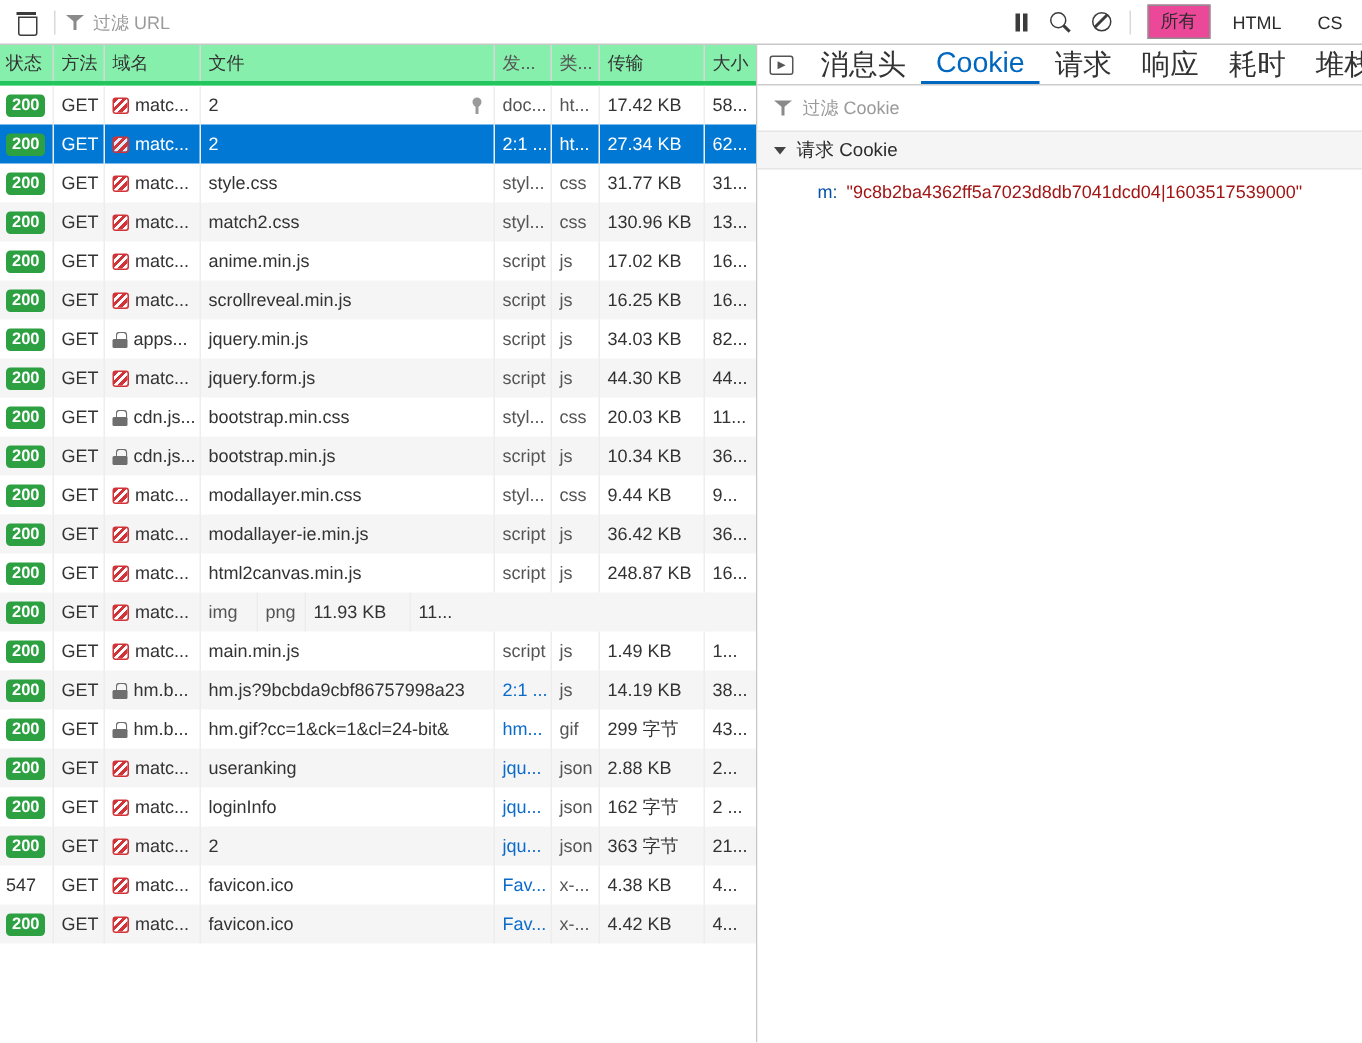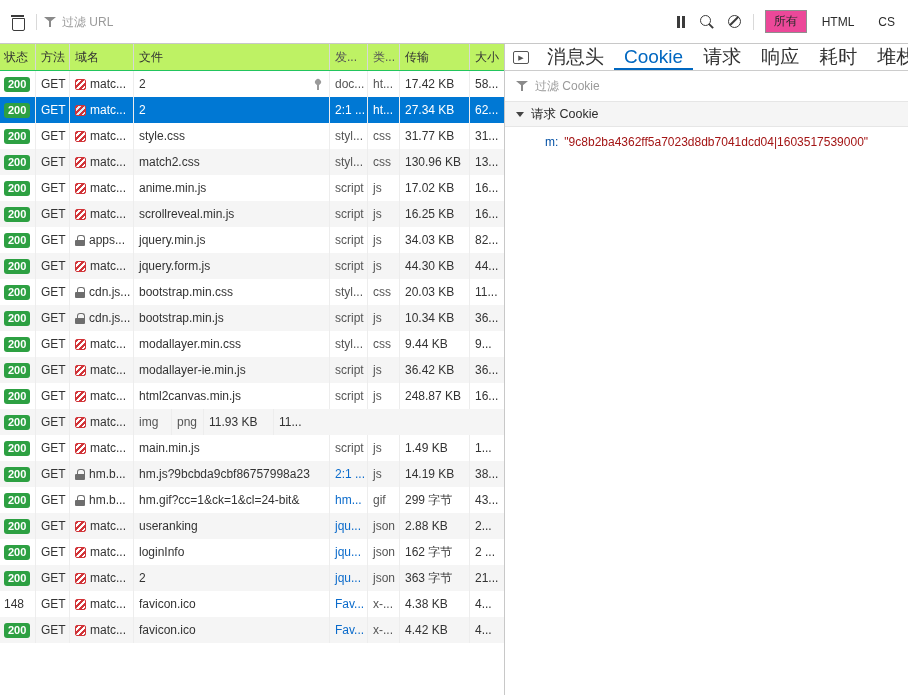--- a/index.html
+++ b/index.html
@@ -1,33 +1,33 @@
 <!DOCTYPE html>
 <html><head>
 <meta charset="utf-8">
 <style>
 *{margin:0;padding:0;box-sizing:border-box}
 html,body{width:908px;height:695px;overflow:hidden}
 body{font-family:"Liberation Sans","DejaVu Sans",sans-serif;font-size:12px;color:#202020;background:#fff}
 .app{width:908px;height:695px;display:flex;flex-direction:column}
 
-.toolbar{height:44px;min-height:30px;display:flex;align-items:center;justify-content:space-between;border-bottom:1px solid #c8c8c8;padding:0 4px;background:#fff}
+.toolbar{height:30px;min-height:30px;display:flex;align-items:center;justify-content:space-between;border-bottom:1px solid #c8c8c8;padding:0 4px;background:#fff}
 .tb-group{display:flex;align-items:center;height:100%}
 .tb-btn{background:none;border:none;padding:4px 7px;display:flex;align-items:center;cursor:pointer}
 .vdiv{width:1px;height:16px;background:#d9d9d9;margin:0 5px}
 .filter-box{display:flex;align-items:center;gap:6px;padding-left:2px}
 .filter-input{border:none;outline:none;font:inherit;color:#333;width:110px;background:transparent}
 .filter-input::placeholder{color:#9a9a9a}
 .chips{display:flex;align-items:center}
 .chip{padding:2px 8px;margin-left:6px;font-size:12px;color:#2b2b2b;cursor:pointer;white-space:nowrap;border:1px solid transparent}
 .chip-active{border:1px solid #8f8f8f;background:#ec4899}
 
 .content{flex:1;display:flex;min-height:0}
 .left{width:505px;min-width:505px;display:flex;flex-direction:column;border-right:1px solid #c8c8c8;background:#fff}
-.thead{height:27px;min-height:27px;display:flex;background:#bef264;border-bottom:1px solid #22c55e}
+.thead{height:27px;min-height:27px;display:flex;background:#86efac;border-bottom:3px solid #22c55e}
 .hcell{display:flex;align-items:center;padding:0 5px;border-right:1px solid #d7d7d7;color:#333;overflow:hidden;white-space:nowrap}
 .rows{flex:1;overflow:hidden}
 .row{height:26px;display:flex;cursor:default}
 .row:nth-child(even){background:#f5f5f5}
 .row-selected{background:#0078d4 !important}
 .cell{display:flex;align-items:center;padding:0 5px;border-right:1px solid #ededed;overflow:hidden;white-space:nowrap;color:#333}
 .c-status{width:36px;min-width:36px;padding-left:4px}
 .c-method{width:34px;min-width:34px}
 .c-domain{width:64px;min-width:64px;gap:4px}
 .c-file{width:196px;min-width:196px;position:relative}
@@ -461,21 +461,21 @@
             <div class="cell c-file">
               <span>2</span>
             </div>
             <div class="cell c-init link">jqu...</div>
             <div class="cell c-type">json</div>
             <div class="cell c-trans">363 字节</div>
             <div class="cell c-size">21...</div>
           </div>
           <div class="row">
             <div class="cell c-status">
-              <span class="status-plain">148</span>
+              <span class="status-plain">547</span>
             </div>
             <div class="cell c-method">GET</div>
             <div class="cell c-domain">
               <span class="icon-blocked"></span>
               <span>matc...</span>
             </div>
             <div class="cell c-file">
               <span>favicon.ico</span>
             </div>
             <div class="cell c-init link">Fav...</div>

